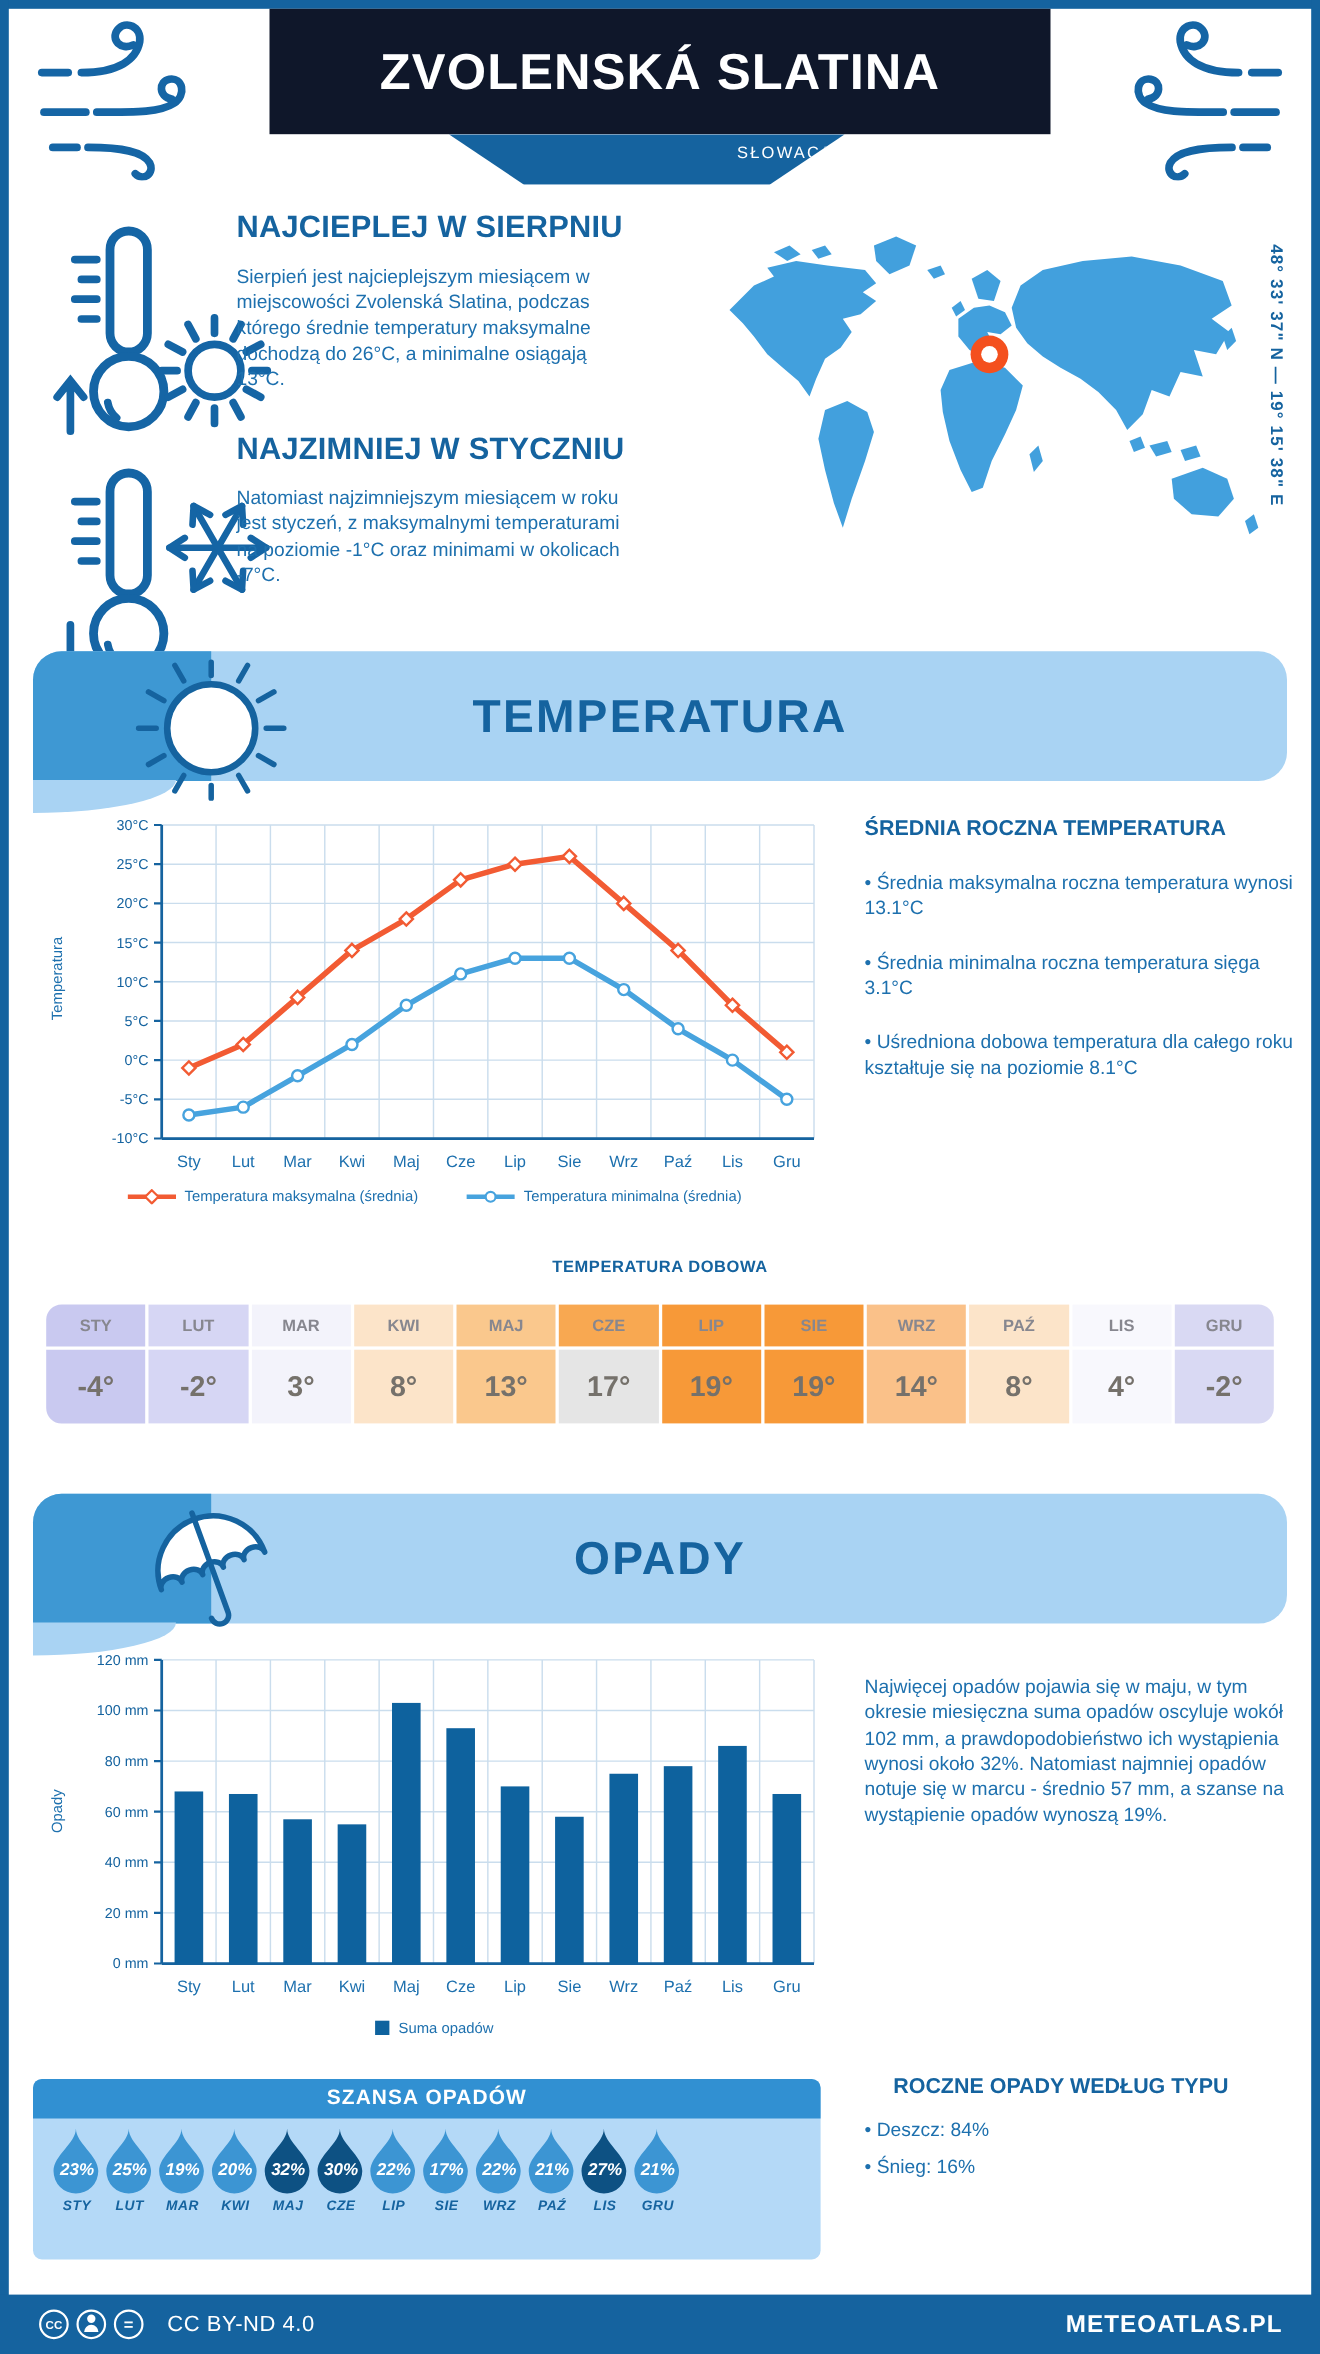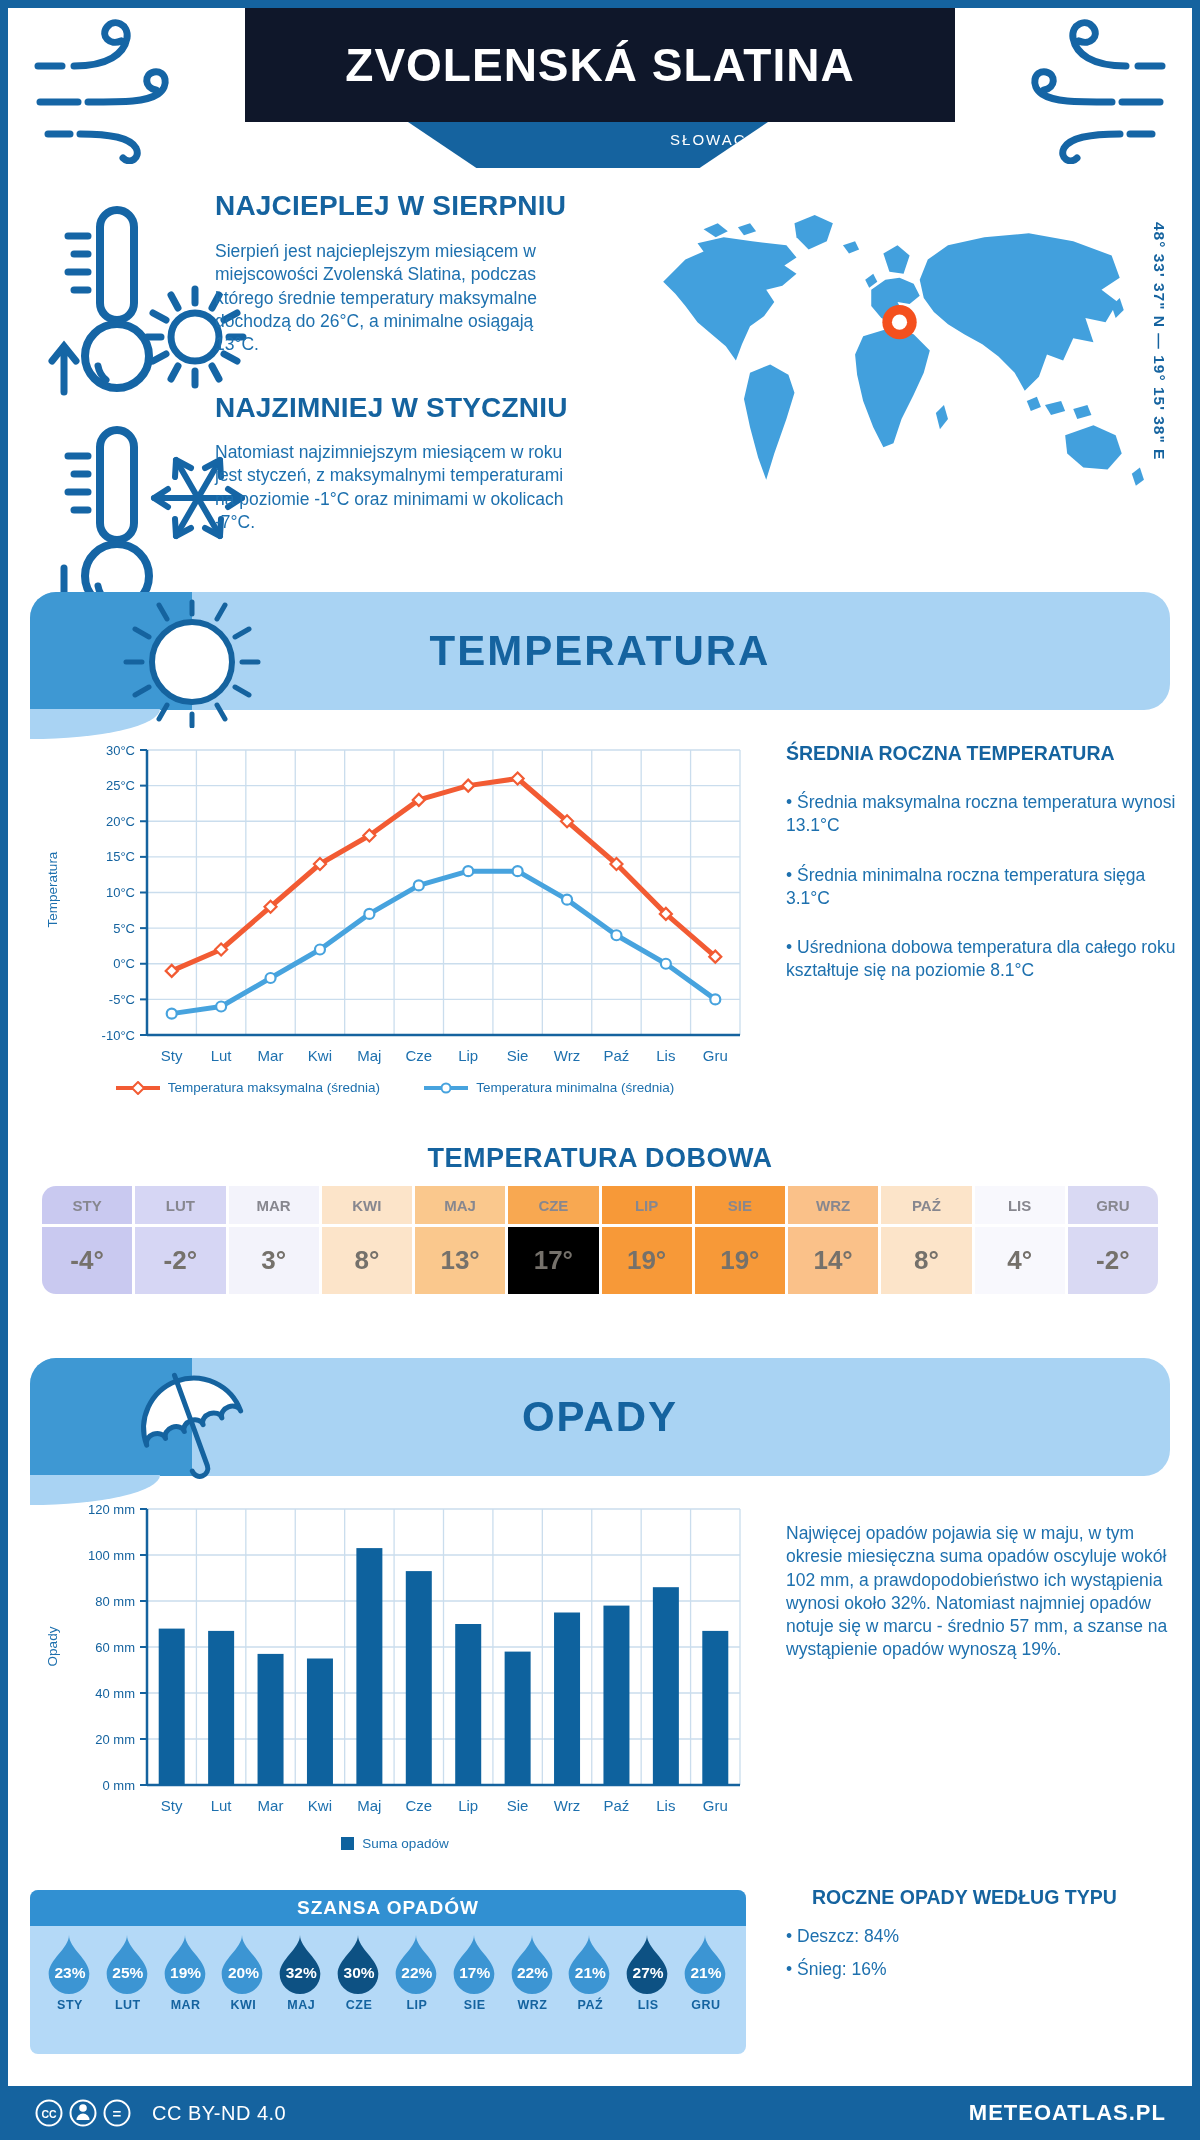--- a/index.html
+++ b/index.html
@@ -26,39 +26,39 @@
                border-radius:26px 0 0 0;}
   .banner-title{position:absolute;left:0;top:0;width:100%;height:118px;display:flex;
                 align-items:center;justify-content:center;color:#15639f;font-size:42px;
                 font-weight:800;letter-spacing:2px;}
   .banner-curl{width:130px;height:30px;background:#a9d3f3;border-bottom-right-radius:130px 30px;}
   
   .ylab{font-size:13.5px;color:#1d70ae;width:160px;text-align:center;transform:rotate(-90deg);}
   .legend-row{width:710px;display:flex;justify-content:center;gap:44px;align-items:center;}
   .legend-item{display:flex;align-items:center;gap:8px;font-size:13.5px;color:#1d70ae;}
   
-  .daily-head{left:0;top:1143px;width:100%;text-align:center;font-size:27px;font-weight:700;
+  .daily-head{left:0;top:1143px;width:100%;text-align:center;font-size:15px;font-weight:700;
               color:#15639f;letter-spacing:.5px;}
   .ttable{left:42px;top:1186px;width:1116px;display:flex;}
   .tcol{flex:1;margin-right:3px;}
   .tcol:last-child{margin-right:0;}
   .tch{height:38px;margin-bottom:3px;display:flex;align-items:center;justify-content:center;
        font-size:15px;font-weight:700;color:#8787922;color:#87878f;}
   .tcv{height:67px;display:flex;align-items:center;justify-content:center;
        font-size:26px;font-weight:700;color:#75716b;}
   .tcol:first-child .tch{border-top-left-radius:14px;}
   .tcol:first-child .tcv{border-bottom-left-radius:14px;}
   .tcol:last-child .tch{border-top-right-radius:14px;}
   .tcol:last-child .tcv{border-bottom-right-radius:14px;}
   
   .panel{left:30px;top:1890px;width:716px;height:164px;background:#b4d9f7;border-radius:8px;}
   .panel-head{height:36px;background:#3190d2;border-radius:8px 8px 0 0;display:flex;
               align-items:center;justify-content:center;color:#fff;font-size:19px;
               font-weight:700;letter-spacing:1px;}
-  .drops-row{display:flex;justify-content:space-between;padding:8px 16px 0 16px;}
+  .drops-row{display:flex;padding:8px 16px 0 16px;font-style:italic;}
   .drop-item{width:48px;position:relative;text-align:center;}
   .drop-pct{position:absolute;left:0;top:30px;width:100%;text-align:center;color:#fff;
             font-size:15.5px;font-weight:700;}
   .drop-month{margin-top:2px;font-size:12.5px;font-weight:700;color:#15639f;letter-spacing:.5px;}
   
   .footer{left:0;top:2086px;width:1200px;height:54px;background:#15639f;display:flex;
           align-items:center;padding:0 34px;box-sizing:border-box;}
   .footer .lic{color:#fff;font-size:20px;margin-left:14px;letter-spacing:.5px;}
   .footer .site{margin-left:auto;color:#fff;font-size:22px;font-weight:700;letter-spacing:1px;}
   svg{display:block;}
@@ -305,21 +305,21 @@
       <div class="tcol">
         <div class="tch" style="background: rgb(252, 228, 201);">KWI</div>
         <div class="tcv" style="background: rgb(252, 228, 201);">8°</div>
       </div>
       <div class="tcol">
         <div class="tch" style="background: rgb(250, 200, 141);">MAJ</div>
         <div class="tcv" style="background: rgb(250, 200, 141);">13°</div>
       </div>
       <div class="tcol">
         <div class="tch" style="background: rgb(248, 168, 81);">CZE</div>
-        <div class="tcv" style="background: #000000;">17°</div>
+        <div class="tcv" style="background: #e5e5e5;">17°</div>
       </div>
       <div class="tcol">
         <div class="tch" style="background: rgb(247, 153, 56);">LIP</div>
         <div class="tcv" style="background: rgb(247, 153, 56);">19°</div>
       </div>
       <div class="tcol">
         <div class="tch" style="background: rgb(247, 153, 56);">SIE</div>
         <div class="tcv" style="background: rgb(247, 153, 56);">19°</div>
       </div>
       <div class="tcol">

